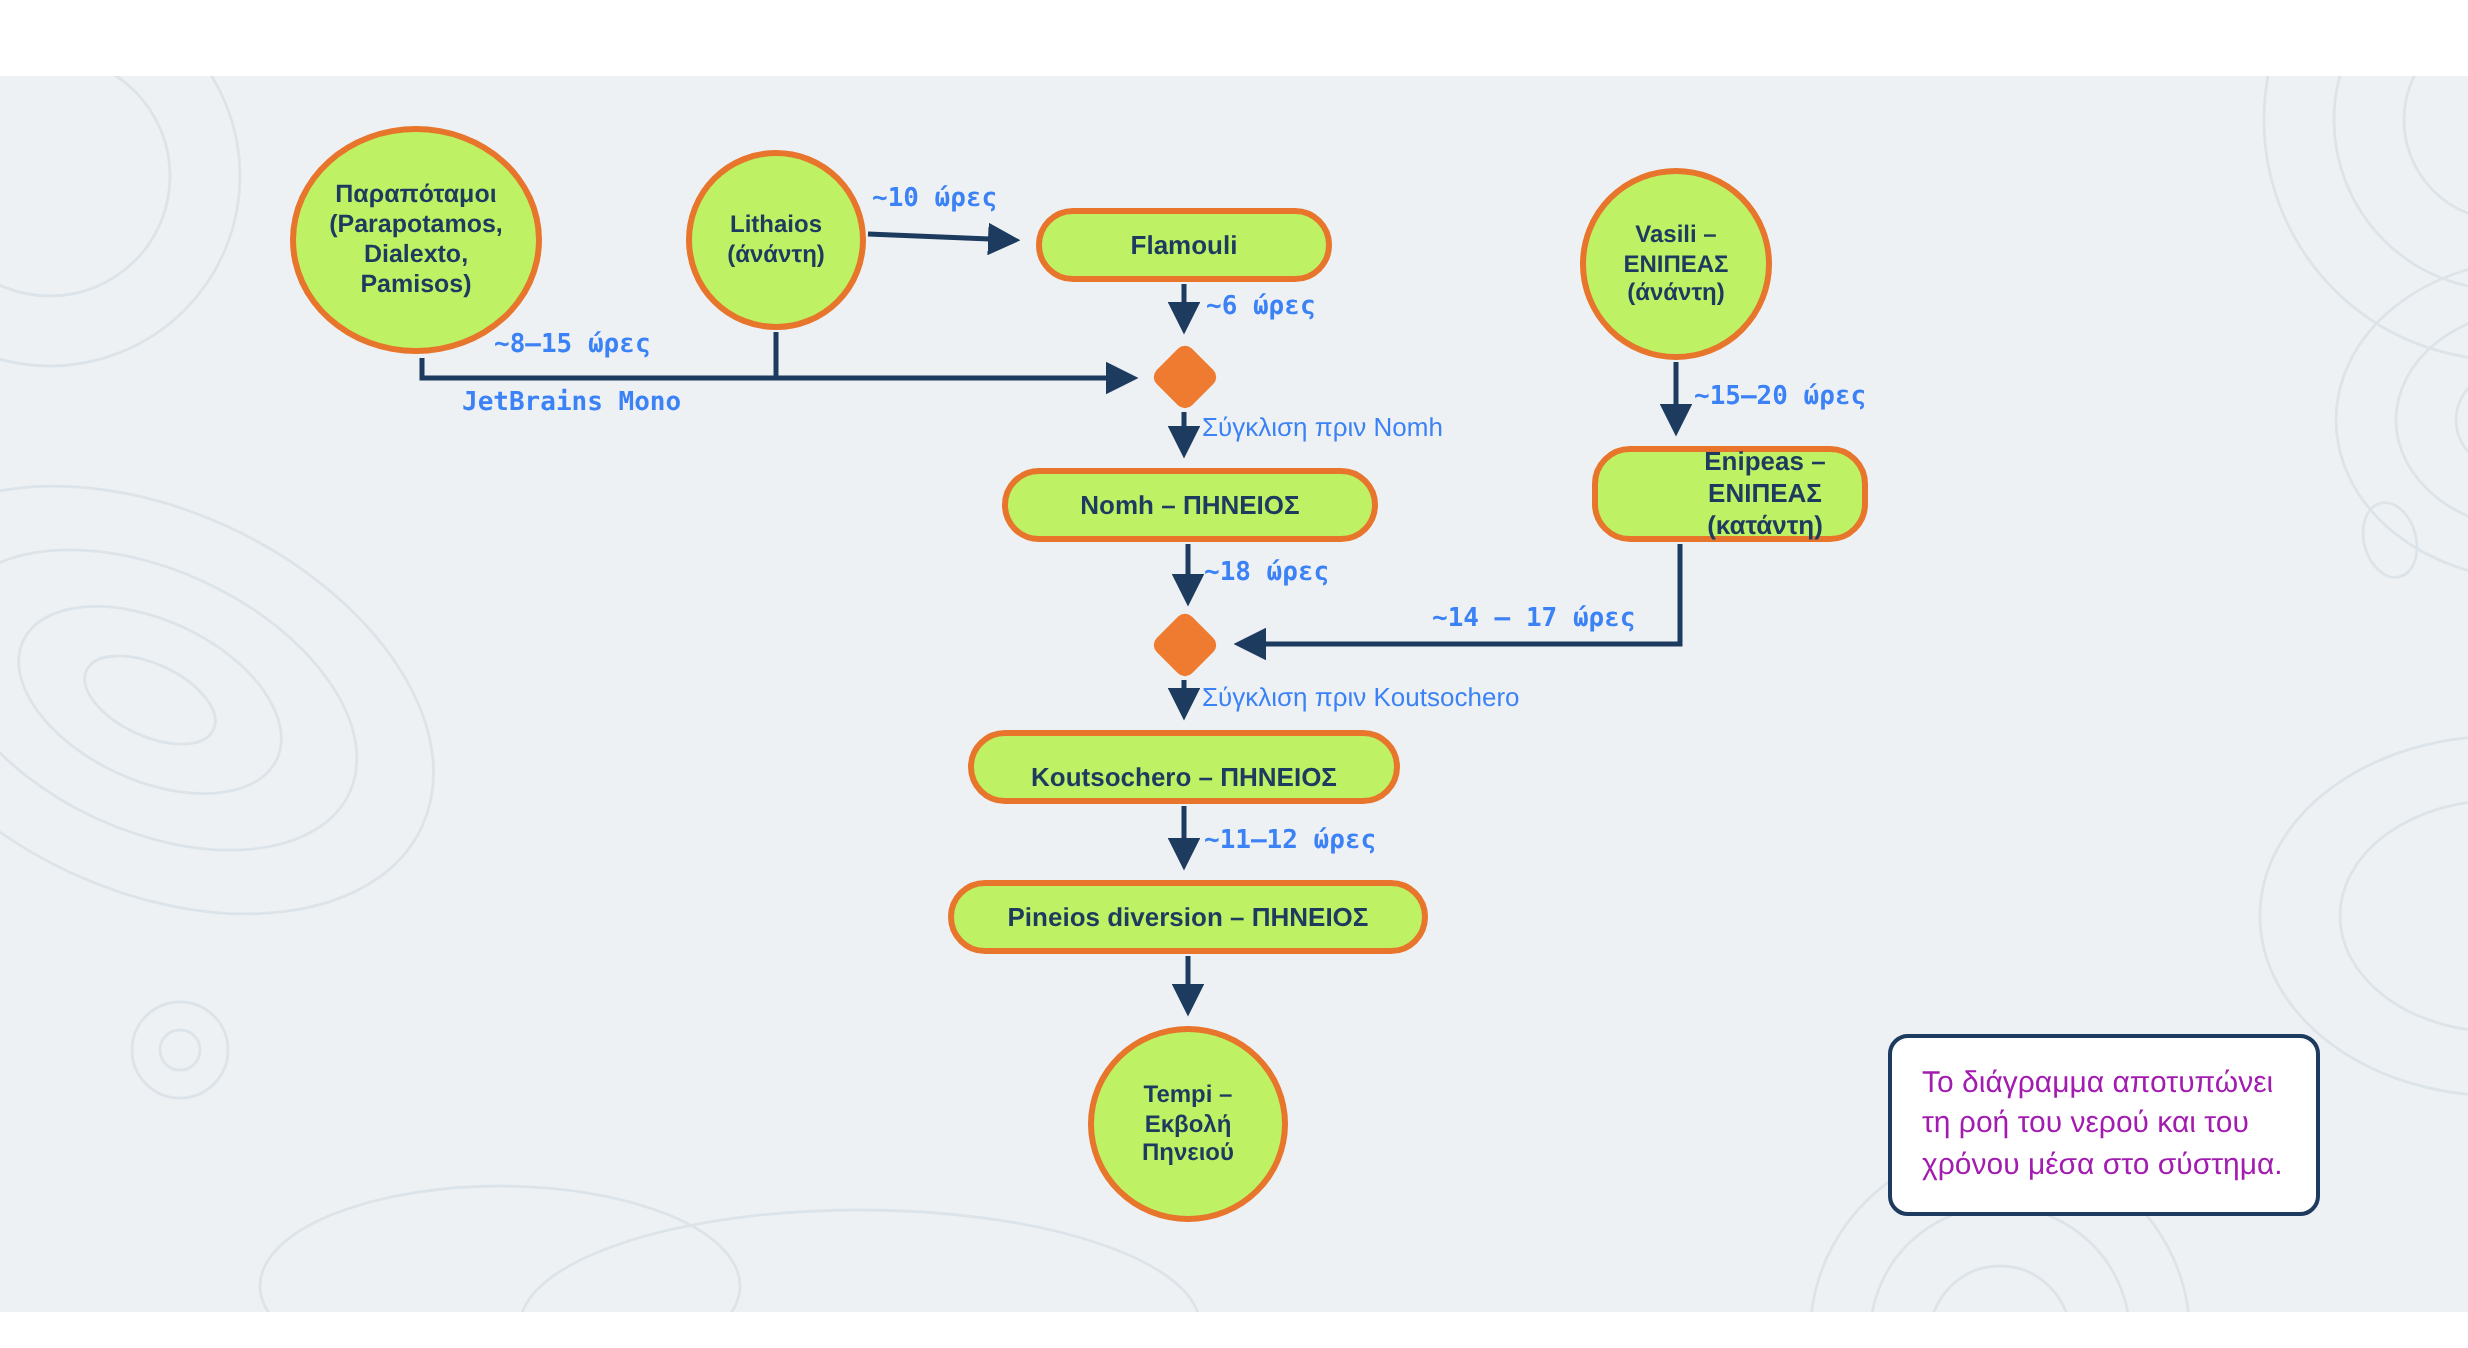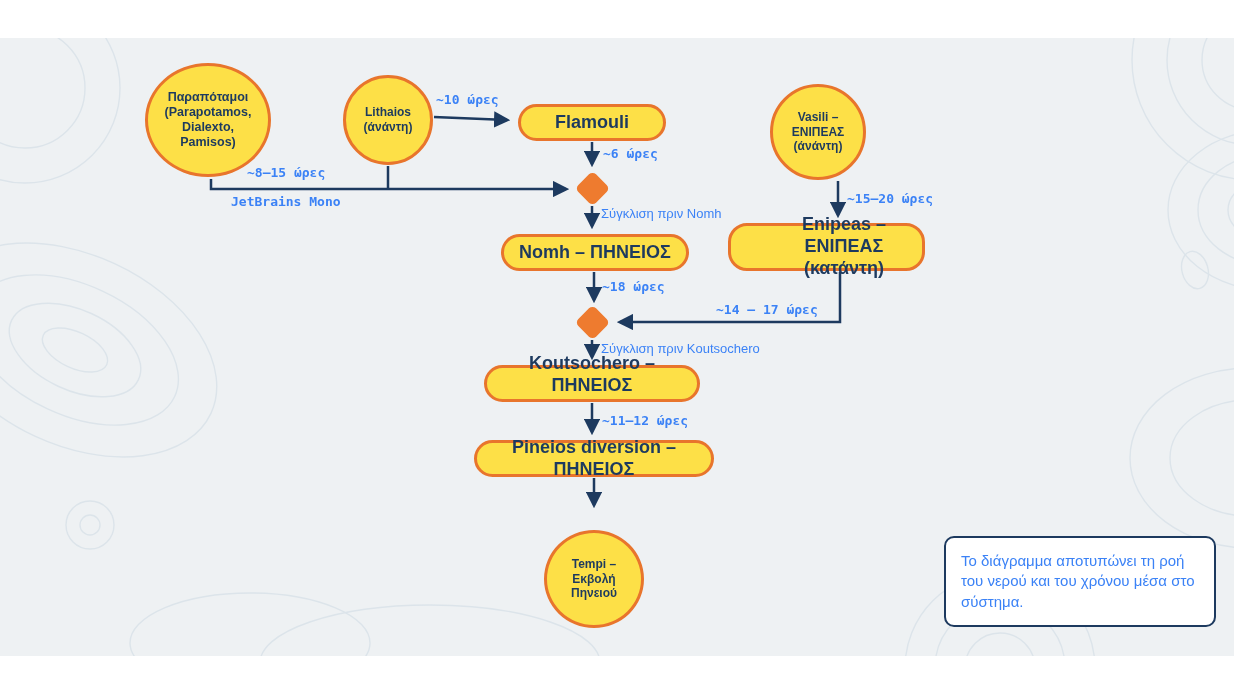--- a/index.html
+++ b/index.html
@@ -8,53 +8,53 @@
     font-family:"Liberation Sans", sans-serif; overflow:hidden;
   }
   .panel {
     position:absolute; left:0; top:38px; width:1234px; height:618px;
     background:#eef1f3;
   }
   svg.contours { position:absolute; left:0; top:38px; width:1234px; height:618px; }
   svg.edges    { position:absolute; left:0; top:0;  width:1234px; height:674px; pointer-events:none; }
 
   .node {
-    position:absolute; box-sizing:border-box; background:#fde047;
+    position:absolute; box-sizing:border-box; background:#bef264;
     border:3px solid #e8752c; color:#1d3a5f; font-weight:bold;
     display:flex; align-items:center; justify-content:center;
     text-align:center; white-space:pre-line; line-height:1.22;
   }
   .circle { border-radius:50%; font-size:12px; }
-  .pill   { border-radius:19px; font-size:18px; padding:2px 10px; }
+  .pill   { border-radius:19px; font-size:13px; padding:2px 10px; }
 
   .n-parapotamoi { left:145px; top:63px;  width:126px; height:114px; font-size:12.5px; }
   .n-lithaios    { left:343px; top:75px;  width:90px;  height:90px; }
   .n-flamouli    { left:518px; top:104px; width:148px; height:37px; }
-  .n-vasili      { left:770px; top:84px;  width:96px;  height:96px; }
+  .n-vasili      { left:790px; top:84px;  width:96px;  height:96px; }
   .n-nomh        { left:501px; top:234px; width:188px; height:37px; }
-  .n-enipeas     { left:728px; top:223px; width:197px; height:48px;padding-left:45px; }
+  .n-enipeas     { left:796px; top:223px; width:138px; height:48px;padding-left:45px; }
   .n-koutsochero { left:484px; top:365px; width:216px; height:37px;align-items:flex-end; }
   .n-pineios     { left:474px; top:440px; width:240px; height:37px; }
-  .n-tempi       { left:544px; top:530px; width:100px; height:98px; }
+  .n-tempi       { left:544px; top:513px; width:100px; height:98px; }
 
   .diamond {
     position:absolute; width:25px; height:25px; background:#ee7b2f;
     border-radius:5px; transform:rotate(45deg);
   }
   .d1 { left:580px; top:176px; }
   .d2 { left:580px; top:310px; }
 
   .elabel { position:absolute; color:#3b82f6; white-space:nowrap; }
   .mono   { font-family:"DejaVu Sans Mono","Liberation Mono",monospace; font-weight:700; font-size:13px; }
   .plain  { font-size:13px; }
 
   .caption-box {
-    position:absolute; left:944px; top:517px; width:272px; box-sizing:border-box;
+    position:absolute; left:944px; top:517px; width:216px; box-sizing:border-box;
     background:#ffffff; border:2px solid #1d3a5f; border-radius:10px;
-    padding:13px 15px; color:#3b82f6; font-size:15px; line-height:1.35;margin-top:19px;
+    padding:13px 15px; color:#a21caf; font-size:15px; line-height:1.35;
   }
 </style>
 </head>
 <body>
 
 <div class="stage">
 
   <div class="panel"></div>
 
   <svg class="contours" viewBox="0 0 1234 618">

